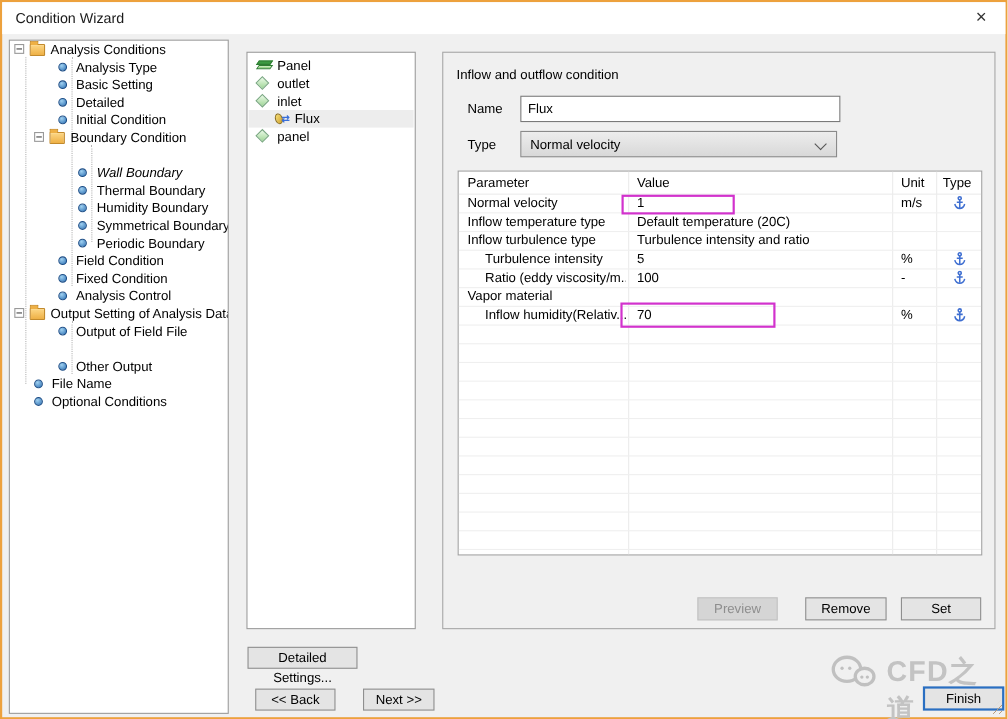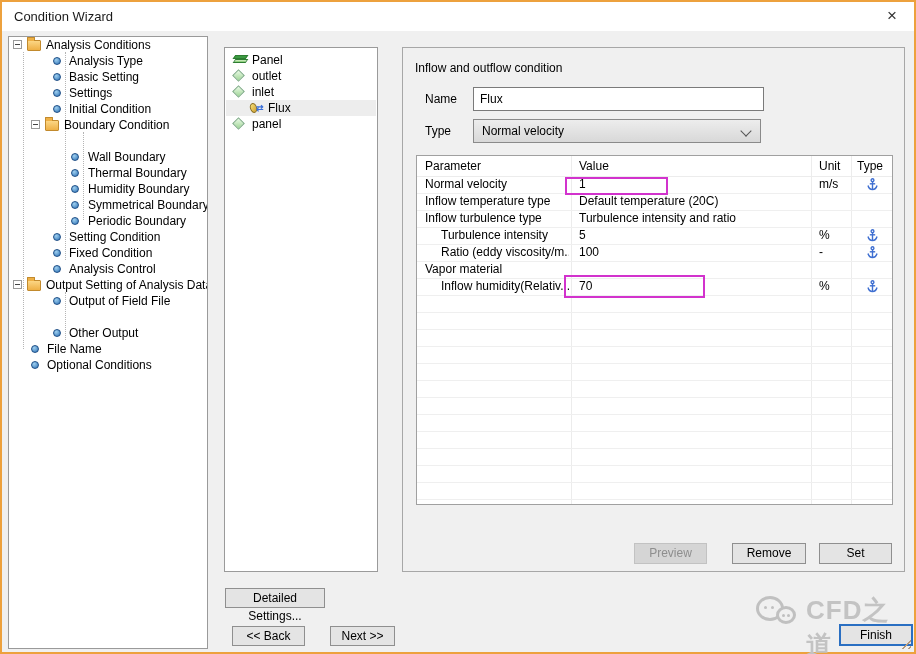--- a/index.html
+++ b/index.html
@@ -90,32 +90,32 @@
       <div class="trow" style="top: 16px; left: 0px; right: 0px;">
         <span class="bdot" style="left: 44px;"></span>
         <span class="lbl" style="left: 57px;">Analysis Type</span>
       </div>
       <div class="trow" style="top: 32px; left: 0px; right: 0px;">
         <span class="bdot" style="left: 44px;"></span>
         <span class="lbl" style="left: 57px;">Basic Setting</span>
       </div>
       <div class="trow" style="top: 48px; left: 0px; right: 0px;">
         <span class="bdot" style="left: 44px;"></span>
-        <span class="lbl" style="left: 57px;">Settings</span>
+        <span class="lbl" style="left: 57px;">Detailed</span>
       </div>
       <div class="trow" style="top: 64px; left: 0px; right: 0px;">
         <span class="bdot" style="left: 44px;"></span>
         <span class="lbl" style="left: 57px;">Initial Condition</span>
       </div>
       <div class="trow" style="top: 80px; left: 0px; right: 0px;">
         <span class="expander" style="left: 22px;"></span>
         <span class="folder" style="left: 36px;"></span>
         <span class="lbl" style="left: 52px;">Boundary Condition</span>
       </div>
-      <div class="trow" style="top: 112px; left: 0px; right: 0px;">
+      <div class="trow" style="top: 112px; left: 0px; right: 0px; font-style: italic;">
         <span class="bdot" style="left: 62px;"></span>
         <span class="lbl" style="left: 76px;">Wall Boundary</span>
       </div>
       <div class="trow" style="top: 128px; left: 0px; right: 0px;">
         <span class="bdot" style="left: 62px;"></span>
         <span class="lbl" style="left: 76px;">Thermal Boundary</span>
       </div>
       <div class="trow" style="top: 144px; left: 0px; right: 0px;">
         <span class="bdot" style="left: 62px;"></span>
         <span class="lbl" style="left: 76px;">Humidity Boundary</span>
@@ -123,21 +123,21 @@
       <div class="trow" style="top: 160px; left: 0px; right: 0px;">
         <span class="bdot" style="left: 62px;"></span>
         <span class="lbl" style="left: 76px;">Symmetrical Boundary</span>
       </div>
       <div class="trow" style="top: 176px; left: 0px; right: 0px;">
         <span class="bdot" style="left: 62px;"></span>
         <span class="lbl" style="left: 76px;">Periodic Boundary</span>
       </div>
       <div class="trow" style="top: 192px; left: 0px; right: 0px;">
         <span class="bdot" style="left: 44px;"></span>
-        <span class="lbl" style="left: 57px;">Setting Condition</span>
+        <span class="lbl" style="left: 57px;">Field Condition</span>
       </div>
       <div class="trow" style="top: 208px; left: 0px; right: 0px;">
         <span class="bdot" style="left: 44px;"></span>
         <span class="lbl" style="left: 57px;">Fixed Condition</span>
       </div>
       <div class="trow" style="top: 224px; left: 0px; right: 0px;">
         <span class="bdot" style="left: 44px;"></span>
         <span class="lbl" style="left: 57px;">Analysis Control</span>
       </div>
       <div class="trow" style="top: 240px; left: 0px; right: 0px;">

